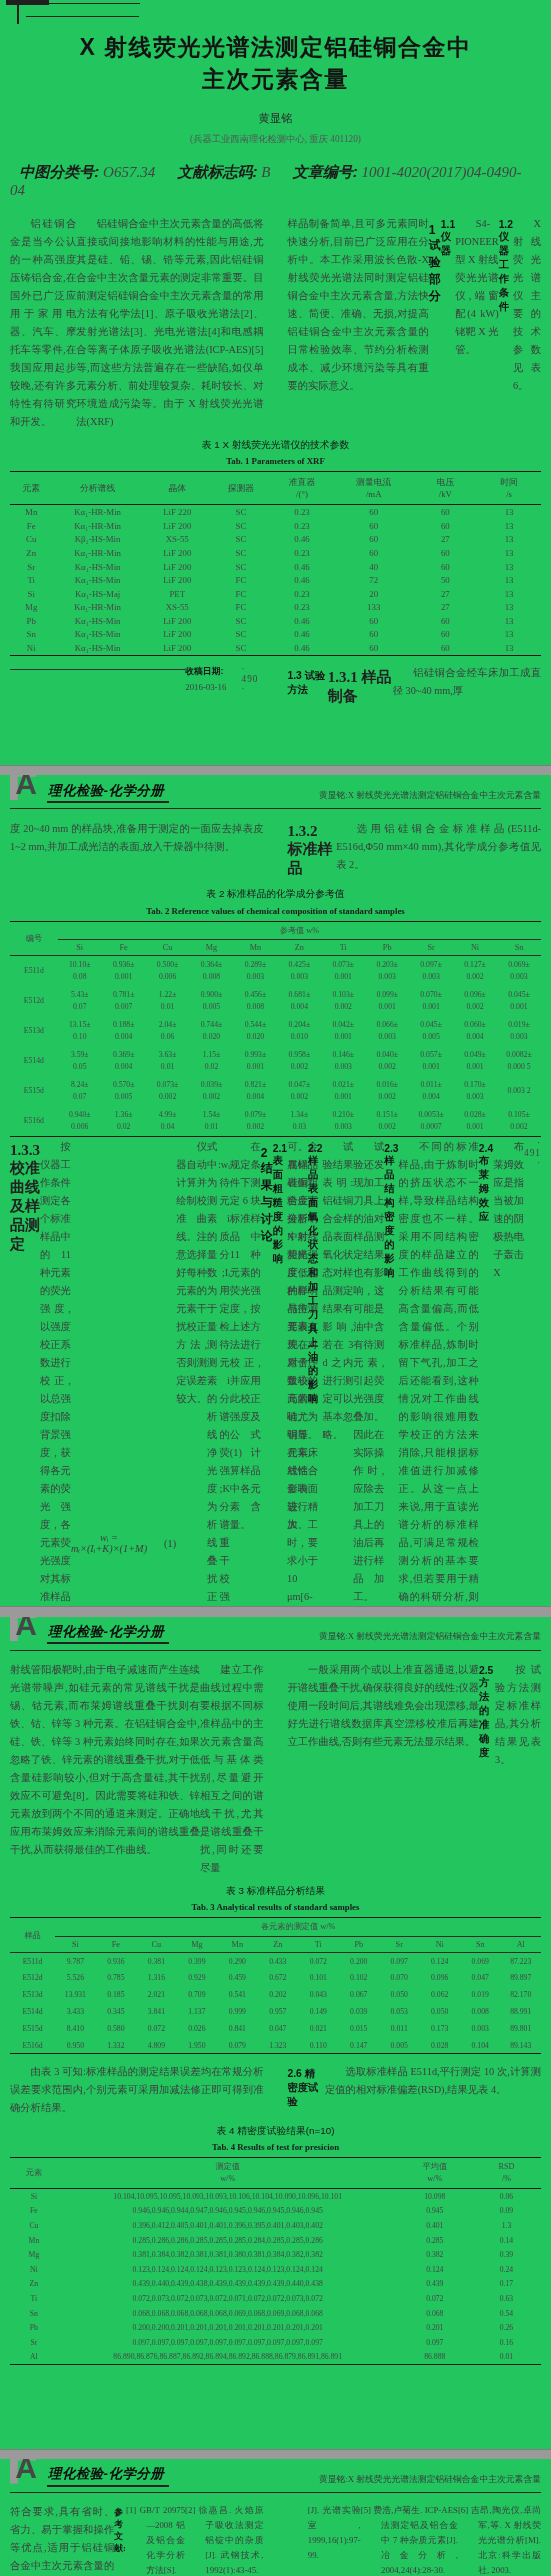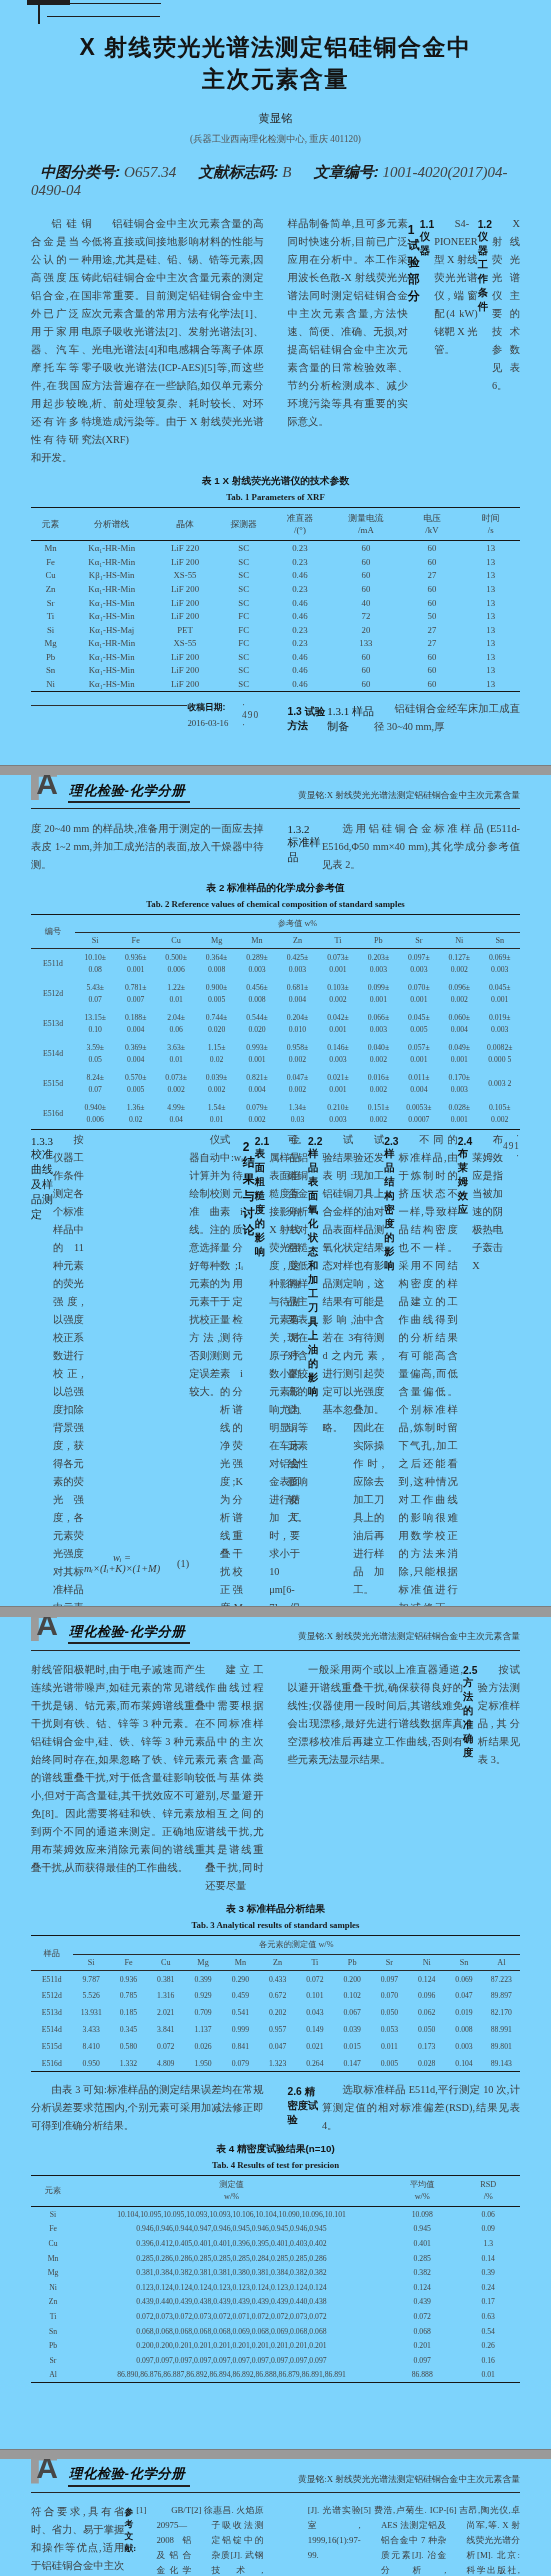--- a/index.html
+++ b/index.html
@@ -1,18 +1,18 @@
 <!DOCTYPE html>
 <html style="font-size:8.2px"><head>
 <meta charset="utf-8">
 <style>
   html,body{margin:0;padding:0;background:#fff;}
   body{width:551px;font-family:"Liberation Serif","DejaVu Serif",serif;color:#3d3d3d;}
   .doc{width:551px;height:3233px;overflow:hidden;background:#fff;}
-  .page{background:#7dd3fc;padding:0 31px;box-sizing:border-box;overflow:hidden;position:relative;}
+  .page{background:#22c55e;padding:0 10px;box-sizing:border-box;overflow:hidden;position:relative;}
   .page1{height:765px;}
   .page2{height:831px;}
   .page3{height:832px;}
   .page4{height:774px;}
   .pagesep{height:10.3px;background:#9a9a9a;border-top:1px solid #7d7d7d;box-sizing:border-box;}
 
   
   .cropmarks{position:relative;height:24px;}
   .cropmarks i{position:absolute;background:#1f1f1f;}
   .cm1{left:-4.1px;top:0;width:43px;height:4.6px;}
@@ -31,21 +31,21 @@
 
   
   .cols{display:flex;gap:24px;}
   .col{flex:1;min-width:0;display:flex;flex-direction:row;}
 
   
   .p{margin:0;font-size:10.3px;line-height:18px;text-align:justify;color:#3d3d3d;}
   .pi{text-indent:2em;}
   .h1{font-family:"Liberation Sans","DejaVu Sans",sans-serif;font-weight:bold;font-size:12px;color:#111;margin:8.2px 0 5.2px;}
   .h2{font-family:"Liberation Sans","DejaVu Sans",sans-serif;font-weight:bold;font-size:10.3px;color:#151515;margin:4.6px 0 3.1px;}
-  .h3{font-weight:normal;font-size:11px;color:#222;margin:3.6px 0 2.1px;}
+  .h3{font-weight:bold;font-size:15px;color:#222;margin:3.6px 0 2.1px;}
   .fml{display:flex;align-items:center;padding:2.6px 0;font-size:10.3px;color:#3d3d3d;}
   .fx{flex:1;text-align:center;font-style:italic;}
   .fn{width:29px;text-align:right;font-style:normal;}
   .kv{margin:0;font-size:8.8px;line-height:15.5px;color:#3d3d3d;}
   .kv b{font-family:"Liberation Sans","DejaVu Sans",sans-serif;color:#161616;}
   .fnrule{border-top:1px solid #2e2e2e;width:100%;margin:5.2px 0 8.2px;}
   .pn{font-size:9.3px;color:#444;letter-spacing:1px;}
   .pn.l{text-align:left;}
   .pn.r{text-align:right;}
   .refh{font-family:Liberation Serif, serif;font-weight:bold;font-size:8.8px;color:#161616;margin:4.1px 0 3.1px;}
@@ -59,21 +59,21 @@
   .logo-c{position:absolute;left:0;top:-2.1px;width:26px;height:29px;background:#9b9b9b;
           clip-path:polygon(0 0,100% 0,100% 20%,30% 20%,30% 100%,0 100%);}
   .logo-a{position:absolute;left:5.2px;top:-5.2px;font-family:"Liberation Sans","DejaVu Sans",sans-serif;
           font-weight:bold;font-size:30px;line-height:32px;color:#474747;}
   .jname{font-family:"Liberation Sans","DejaVu Sans",sans-serif;font-weight:bold;font-style:italic;
          font-size:13.4px;letter-spacing:0.5px;color:#0e0e0e;border-bottom:2.6px solid #222;
          padding:0 5.2px 1.5px 1px;margin-left:1px;}
   .rhead{margin-left:auto;font-size:8.8px;color:#3a3a3a;padding-bottom:1px;}
 
   
-  .ttl-cn{text-align:center;font-family:"Liberation Sans","DejaVu Sans",sans-serif;font-weight:bold;
+  .ttl-cn{text-align:center;font-family:"Liberation Sans","DejaVu Sans",sans-serif;font-weight:normal;
           font-size:9.8px;color:#161616;margin-top:8.2px;}
   .ttl-en{text-align:center;font-weight:bold;font-size:8.8px;color:#1b1b1b;margin:4.1px 0 5.2px;}
   table.art{width:100%;border-collapse:collapse;border-top:1.5px solid #161616;border-bottom:1.5px solid #161616;
             text-align:center;color:#474747;}
   table.art th{font-weight:normal;}
   .t1 th{font-size:8.8px;padding:3.6px 1px;line-height:12.4px;color:#3f3f3f;}
   .t1 thead tr:last-child th{border-bottom:1px solid #161616;}
   .t1 td{font-size:8.8px;padding:1.8px 1px;}
   .gt th.grp{font-size:8.2px;padding:3.1px 1px;border-bottom:0.8px solid #2a2a2a;}
   .gt th.sub{font-size:8.2px;padding:3.1px 1px;border-bottom:0.8px solid #2a2a2a;}
@@ -429,20 +429,21 @@
     <div class="cols" style="margin-top:1px;">
       <div class="col">
           <div class="h3">1.3.3  校准曲线及样品测定</div>
           <p class="p pi">按仪器工作条件测定各个标准样品中的 11 种元素的荧光强度,以强度校正系数进行校正,以总强度扣除背景强度,获得各元素的荧光强度,各元素荧光强度对其标准样品中元素含量进行回归。其回归方程为:</p>
           <div class="fml">
             <span class="fx">wᵢ = mᵢ×(Iᵢ+K)×(1+M)</span>
             <span class="fn">(1)</span>
           </div>
           <p class="p pi">仪器自动计算并绘制校准曲线。注意选择好每种元素的元素干扰校正方法,否则测定误差较大。</p>
           <p class="p">式中:wᵢ 为待测元素 i 的质量分数;Iᵢ 为用于定量检测待测元素 i 的分析谱线的净荧光强度;K 为分析谱线重叠干扰校正强度;M 为基体校正强度;mᵢ 为待测元素 i 的斜率。</p>
+          <p class="p pi">在规定条件下测定 6 块标准样品中 11 种元素的荧光强度,按上述方法进行校正,并应用此校正强度及公式(1)计算样品中各元素含量。</p>
           <div class="h1">2  结果与讨论</div>
           <div class="h2">2.1  表面粗糙度的影响</div>
           <p class="p pi">金属样品表面粗糙度直接影响 X 射线荧光强度,这种影响与待测元素有关,对原子序数小的元素影响尤为明显。在车床对铝合金表面进行精加工时,要求小于 10 μm[6-7],但其在实际操作过程中不易控制,X 射线荧光光谱法要求加工的样品表面粗糙度比直读光谱法要求的表面粗糙度高一个级别即</p>
         </div>
       <div class="col">
           <p class="p">可。在铝硅铜合金分析中对粗糙度低的样品主要表现在对含量较高的硅、铜等元素线性影响较大。</p>
           <div class="h2">2.2  样品表面氧化状态和加工刀具上油的影响</div>
           <p class="p pi">试验结果表明:铝硅铜合金样品表面氧化状态对样品测定结果有影响,若在 3 d 之内进行测定可以基本忽略。</p>
           <p class="p pi">试验还发现加工刀具上的油对样品测定结果也有影响,这可能是油中含有待测元素,引起荧光强度叠加。因此在实际操作时,应除去加工刀具上的油后再进行样品加工。</p>
           <div class="h2">2.3  样品结构密度的影响</div>
@@ -594,21 +595,21 @@
                 <td>89.801</td>
               </tr>
               <tr>
                 <th>E516d</th>
                 <td>0.950</td>
                 <td>1.332</td>
                 <td>4.809</td>
                 <td>1.950</td>
                 <td>0.079</td>
                 <td>1.323</td>
-                <td>0.264</td>
+                <td>0.110</td>
                 <td>0.147</td>
                 <td>0.005</td>
                 <td>0.028</td>
                 <td>0.104</td>
                 <td>89.143</td>
               </tr>
             </tbody>
           </table>
         </div>
     </div>

